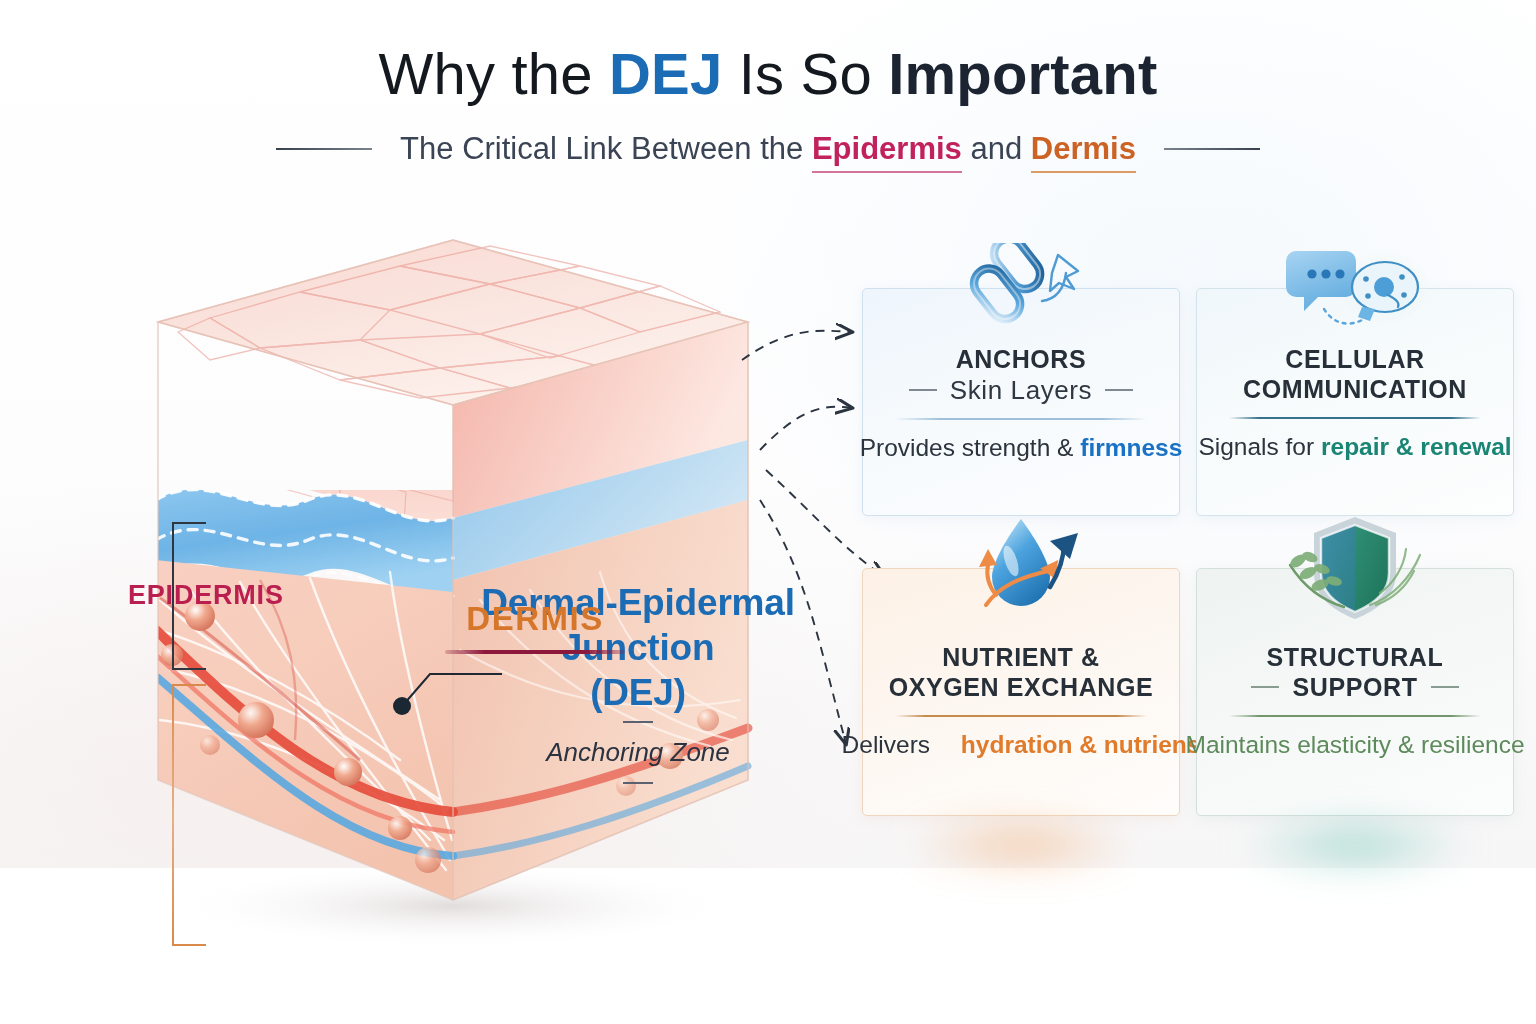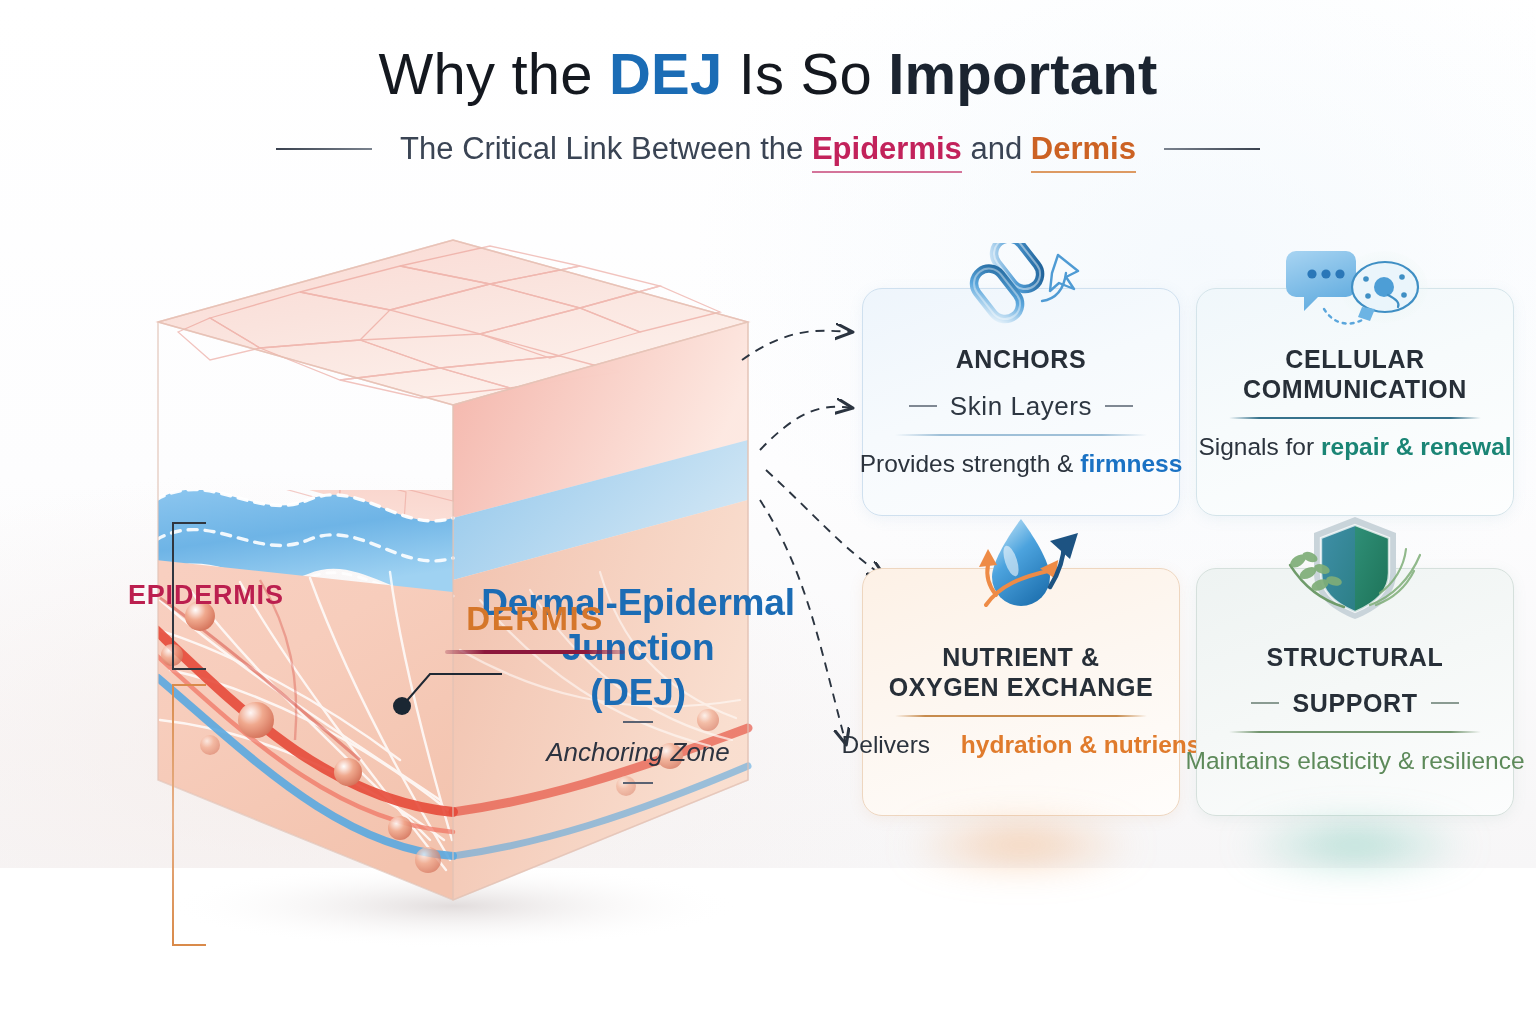--- a/index.html
+++ b/index.html
@@ -95,21 +95,21 @@
   #cards {
     position: absolute; left: 862px; top: 288px;
     width: 652px; height: 552px;
     display: grid;
     grid-template-columns: 318px 318px;
     grid-template-rows: 228px 248px;
     column-gap: 16px; row-gap: 52px;
   }
   .card {
     position: relative;
-    border-radius: 20px;
+    border-radius: 5px;
     display: flex; flex-direction: column;
     align-items: center; justify-content: flex-start;
     padding: 56px 12px 10px;
   }
   .card-1 {
     background: linear-gradient(160deg, #eef5fc 0%, #f6fafd 45%, #fcfdfe 100%);
     border: 1px solid #cfe0ef;
     box-shadow: 0 3px 14px rgba(120,160,200,0.10);
   }
   .card-2 {
@@ -132,21 +132,21 @@
   .card-icon {
     position: absolute; left: 50%; transform: translateX(-50%);
     top: -46px; width: 150px; height: 104px;
   }
   .card-3 .card-icon, .card-4 .card-icon { top: -56px; height: 124px; }
 
   .card-title {
     font-size: 25px; font-weight: 700; color: #272f38;
     letter-spacing: 0.6px; text-align: center; line-height: 1.18;
   }
-  .title-line2-wrap { display: flex; align-items: center; justify-content: center; gap: 13px; margin-top: 16px; }
+  .title-line2-wrap { display: flex; align-items: center; justify-content: center; gap: 13px; margin-top: 0; }
   .t-dash { width: 28px; height: 2px; background: #7f8893; flex: none; }
   .t-dash.green { background: #8a9b92; }
   .card-sub {
     font-size: 24.5px; font-weight: 400; color: #2b333d;
     text-align: center; white-space: nowrap;
   }
   .card-divider { width: 86%; height: 1.6px; margin: 13px auto 14px; border-radius: 1px; }
   .card-1 .card-divider { background: linear-gradient(90deg, rgba(160,190,215,0), #9fc0d8 18%, #9fc0d8 82%, rgba(160,190,215,0)); }
   .card-2 .card-divider { background: linear-gradient(90deg, rgba(60,110,140,0), #36728c 12%, #36728c 88%, rgba(60,110,140,0)); }
   .card-3 .card-divider { background: linear-gradient(90deg, rgba(200,140,80,0), #c78b4d 12%, #c78b4d 88%, rgba(200,140,80,0)); }

